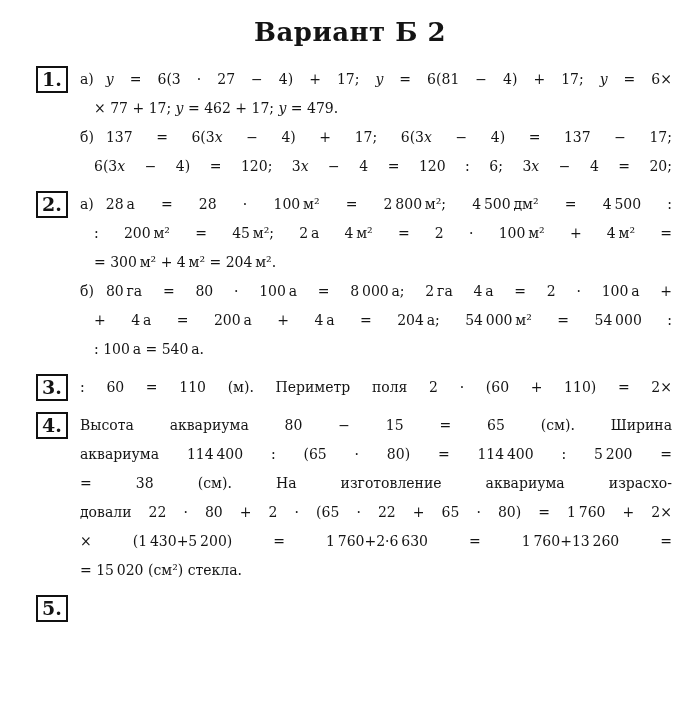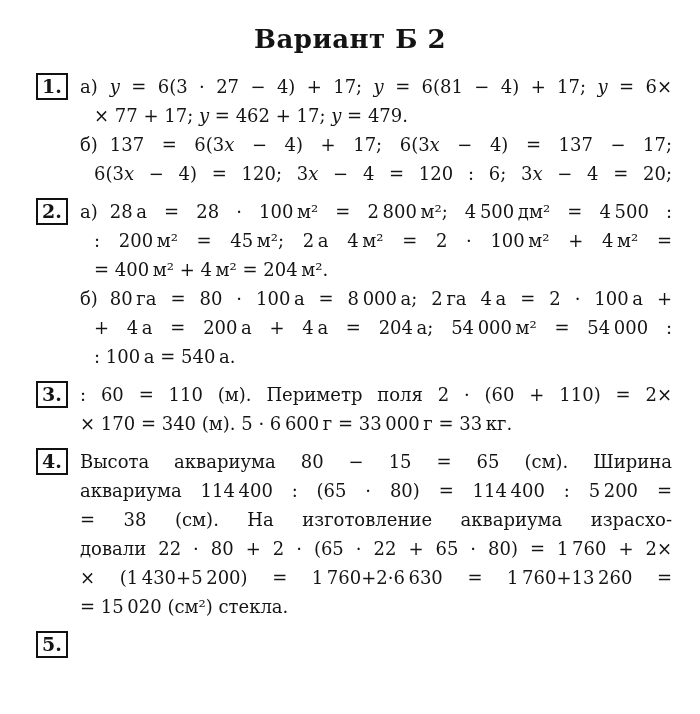--- a/index.html
+++ b/index.html
@@ -8,21 +8,21 @@
     background: #ffffff;
   }
   body {
     width: 700px;
     height: 714px;
     font-family: "DejaVu Serif", "Liberation Serif", serif;
     color: #141414;
     overflow: hidden;
   }
   .page {
-    padding-top: 23px;
+    padding-top: 16px;
   }
   .title {
     text-align: center;
     font-weight: bold;
     font-size: 26px;
     line-height: 32px;
     margin-bottom: 17px;
     letter-spacing: 0.5px;
   }
   .problem {
@@ -36,21 +36,21 @@
     left: 36px;
     top: 1px;
     border: 2px solid #111111;
     padding: 0 4px;
     font-weight: bold;
     font-size: 19px;
     line-height: 23px;
     background: #ffffff;
   }
   .ln {
-    font-size: 18px;
+    font-size: 14px;
     line-height: 29px;
     white-space: normal;
     overflow: hidden;
   }
   .ln.j {
     text-align: justify;
     text-align-last: justify;
   }
   .part .ln.cont {
     margin-left: 14px;
@@ -79,34 +79,33 @@
       <div class="ln j"><span class="marker">б)</span><span>137 = 6(3<span class="v">x</span> − 4) + 17; 6(3<span class="v">x</span> − 4) = 137 − 17;</span></div>
       <div class="ln j cont"><span>6(3<span class="v">x</span> − 4) = 120; 3<span class="v">x</span> − 4 = 120 : 6; 3<span class="v">x</span> − 4 = 20;</span></div>
     </div>
   </div>
 
   <div class="problem">
     <span class="numbox">2.</span>
     <div class="part">
       <div class="ln j"><span class="marker">а)</span><span>28 а = 28 · 100 м² = 2 800 м²; 4 500 дм² = 4 500 :</span></div>
       <div class="ln j cont"><span>: 200 м² = 45 м²; 2 а 4 м² = 2 · 100 м² + 4 м² =</span></div>
-      <div class="ln cont"><span>= 400 м² + 4 м² = 204 м².</span></div>
+      <div class="ln cont"><span>= 300 м² + 4 м² = 204 м².</span></div>
     </div>
     <div class="part">
       <div class="ln j"><span class="marker">б)</span><span>80 га = 80 · 100 а = 8 000 а; 2 га 4 а = 2 · 100 а +</span></div>
       <div class="ln j cont"><span>+ 4 а = 200 а + 4 а = 204 а; 54 000 м² = 54 000 :</span></div>
       <div class="ln cont"><span>: 100 а = 540 а.</span></div>
     </div>
   </div>
 
   <div class="problem">
     <span class="numbox">3.</span>
     <div class="part">
       <div class="ln j"><span>: 60 = 110 (м). Периметр поля 2 · (60 + 110) = 2×</span></div>
-      <div class="ln"><span>× 170 = 340 (м). 5 · 6 600 г = 33 000 г = 33 кг.</span></div>
     </div>
   </div>
 
   <div class="problem">
     <span class="numbox">4.</span>
     <div class="part">
       <div class="ln j"><span>Высота аквариума 80 − 15 = 65 (см). Ширина</span></div>
       <div class="ln j"><span>аквариума 114 400 : (65 · 80) = 114 400 : 5 200 =</span></div>
       <div class="ln j"><span>= 38 (см). На изготовление аквариума израсхо-</span></div>
       <div class="ln j"><span>довали 22 · 80 + 2 · (65 · 22 + 65 · 80) = 1 760 + 2×</span></div>

